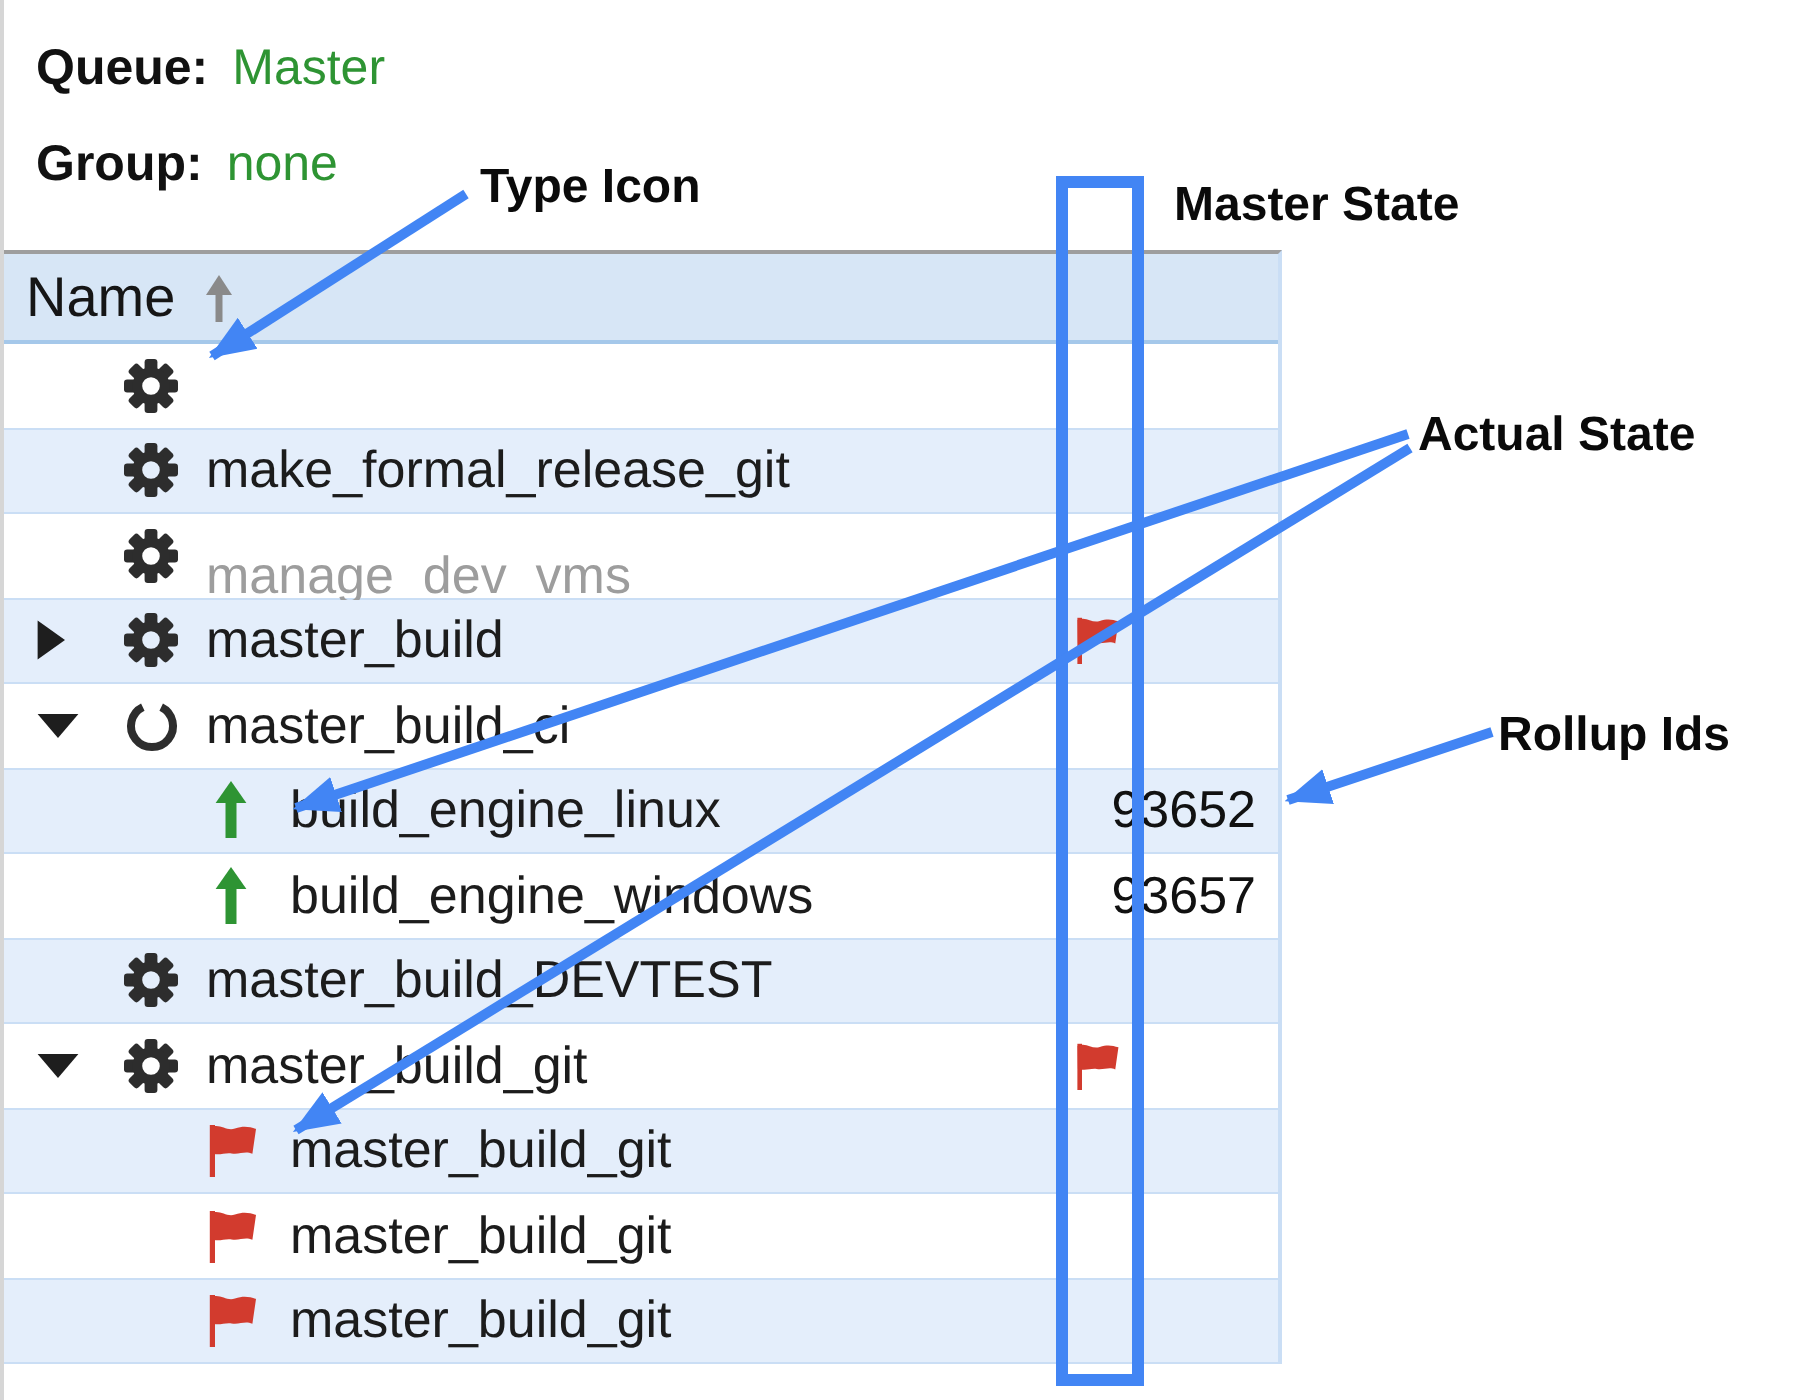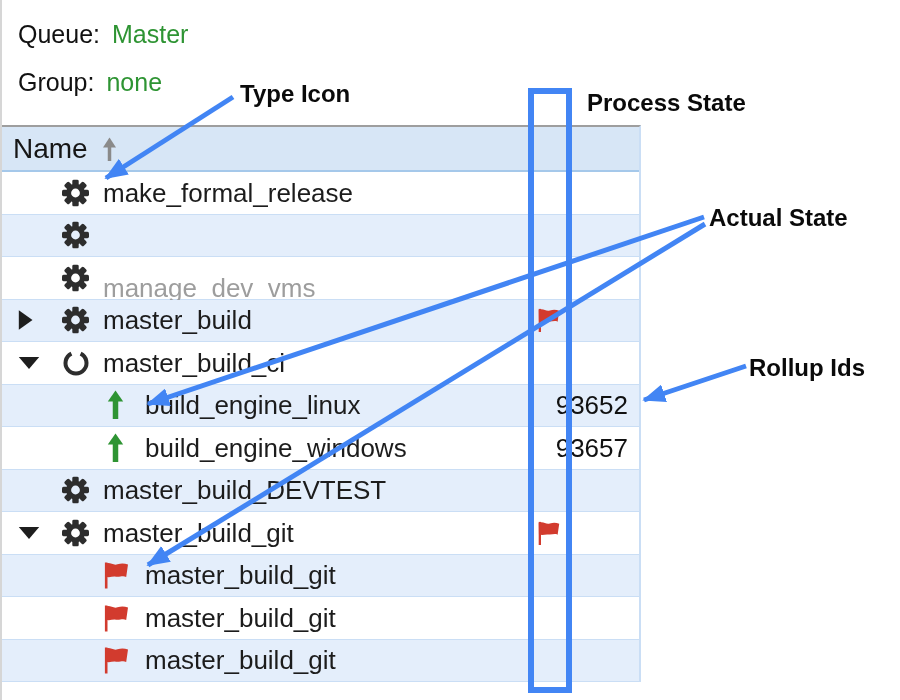--- a/index.html
+++ b/index.html
@@ -2,21 +2,21 @@
 <html><head>
 <meta charset="utf-8">
 <style>
   html,body{margin:0;padding:0;}
   body{
     width:900px;height:700px;position:relative;background:#ffffff;
     font-family:"Liberation Sans",sans-serif;overflow:hidden;
   }
   .left-edge{position:absolute;left:0;top:0;width:2px;height:700px;background:#d6d6d6;z-index:3;}
   .topline{position:absolute;font-size:25px;color:#111;z-index:2;white-space:nowrap;}
-  .b{font-weight:normal;}
+  .b{font-weight:bold;}
   .green{color:#2e9433;margin-top:24px;}
   .ital{}
   .val{margin-left:12px;}
   .ann{position:absolute;font-size:24px;font-weight:bold;color:#0a0a0a;z-index:6;white-space:nowrap;}
 
   #table{
     position:absolute;left:0;top:125px;width:641px;
     border-top:2px solid #9e9e9e;border-right:2px solid #cadef5;
     box-sizing:border-box;z-index:1;background:#1d4ed8;
   }
@@ -37,21 +37,21 @@
 </head>
 <body>
 
 <div class="left-edge"></div>
 
 <div class="topline" style="left:18px;top:20px"><span class="b">Queue:</span><span class="green val">Master</span></div>
 
 <div class="topline" style="left:18px;top:68px"><span class="b">Group:</span><span class="green ital val">none</span></div>
 
 <div class="ann" style="left:240px;top:80px">Type Icon</div>
-<div class="ann" style="left:587px;top:89px">Process State</div>
+<div class="ann" style="left:587px;top:89px">Master State</div>
 <div class="ann" style="left:709px;top:204px">Actual State</div>
 <div class="ann" style="left:749px;top:354px">Rollup Ids</div>
 
 <div id="table">
   <div id="thead">
     <span class="hname">Name</span>
     <svg class="sort" width="17" height="25" viewBox="0 0 17 25">
       <path d="M8.5 24 V8" stroke="#8a8a8a" stroke-width="3.5" fill="none"></path>
       <path d="M8.5 0.5 L2 10.5 H15 Z" fill="#8a8a8a"></path>
     </svg>
@@ -66,38 +66,38 @@
               <rect x="-3.2" y="-13.5" width="6.4" height="7" rx="1.6" transform="rotate(90)"></rect>
               <rect x="-3.2" y="-13.5" width="6.4" height="7" rx="1.6" transform="rotate(135)"></rect>
               <rect x="-3.2" y="-13.5" width="6.4" height="7" rx="1.6" transform="rotate(180)"></rect>
               <rect x="-3.2" y="-13.5" width="6.4" height="7" rx="1.6" transform="rotate(225)"></rect>
               <rect x="-3.2" y="-13.5" width="6.4" height="7" rx="1.6" transform="rotate(270)"></rect>
               <rect x="-3.2" y="-13.5" width="6.4" height="7" rx="1.6" transform="rotate(315)"></rect>
             </g>
   <path d="M -9.3 0 a 9.3 9.3 0 1 0 18.6 0 a 9.3 9.3 0 1 0 -18.6 0 M -4.4 0 a 4.4 4.4 0 1 1 8.8 0 a 4.4 4.4 0 1 1 -8.8 0" fill="#2d2d2d" fill-rule="evenodd"></path>
           </svg>
         </span>
-        <span class="label" style="left:103px">make_formal_release</span>
-      </div>
-      <div class="row shade">
-        <span class="ticon" style="left:62px">
-          <svg width="27" height="27" viewBox="-13.5 -13.5 27 27">
-  <g fill="#2d2d2d">
-              <rect x="-3.2" y="-13.5" width="6.4" height="7" rx="1.6" transform="rotate(0)"></rect>
-              <rect x="-3.2" y="-13.5" width="6.4" height="7" rx="1.6" transform="rotate(45)"></rect>
-              <rect x="-3.2" y="-13.5" width="6.4" height="7" rx="1.6" transform="rotate(90)"></rect>
-              <rect x="-3.2" y="-13.5" width="6.4" height="7" rx="1.6" transform="rotate(135)"></rect>
-              <rect x="-3.2" y="-13.5" width="6.4" height="7" rx="1.6" transform="rotate(180)"></rect>
-              <rect x="-3.2" y="-13.5" width="6.4" height="7" rx="1.6" transform="rotate(225)"></rect>
-              <rect x="-3.2" y="-13.5" width="6.4" height="7" rx="1.6" transform="rotate(270)"></rect>
-              <rect x="-3.2" y="-13.5" width="6.4" height="7" rx="1.6" transform="rotate(315)"></rect>
-            </g>
-  <path d="M -9.3 0 a 9.3 9.3 0 1 0 18.6 0 a 9.3 9.3 0 1 0 -18.6 0 M -4.4 0 a 4.4 4.4 0 1 1 8.8 0 a 4.4 4.4 0 1 1 -8.8 0" fill="#2d2d2d" fill-rule="evenodd"></path>
-          </svg>
-        </span>
+      </div>
+      <div class="row shade">
+        <span class="ticon" style="left:62px">
+          <svg width="27" height="27" viewBox="-13.5 -13.5 27 27">
+  <g fill="#2d2d2d">
+              <rect x="-3.2" y="-13.5" width="6.4" height="7" rx="1.6" transform="rotate(0)"></rect>
+              <rect x="-3.2" y="-13.5" width="6.4" height="7" rx="1.6" transform="rotate(45)"></rect>
+              <rect x="-3.2" y="-13.5" width="6.4" height="7" rx="1.6" transform="rotate(90)"></rect>
+              <rect x="-3.2" y="-13.5" width="6.4" height="7" rx="1.6" transform="rotate(135)"></rect>
+              <rect x="-3.2" y="-13.5" width="6.4" height="7" rx="1.6" transform="rotate(180)"></rect>
+              <rect x="-3.2" y="-13.5" width="6.4" height="7" rx="1.6" transform="rotate(225)"></rect>
+              <rect x="-3.2" y="-13.5" width="6.4" height="7" rx="1.6" transform="rotate(270)"></rect>
+              <rect x="-3.2" y="-13.5" width="6.4" height="7" rx="1.6" transform="rotate(315)"></rect>
+            </g>
+  <path d="M -9.3 0 a 9.3 9.3 0 1 0 18.6 0 a 9.3 9.3 0 1 0 -18.6 0 M -4.4 0 a 4.4 4.4 0 1 1 8.8 0 a 4.4 4.4 0 1 1 -8.8 0" fill="#2d2d2d" fill-rule="evenodd"></path>
+          </svg>
+        </span>
+        <span class="label" style="left:103px">make_formal_release_git</span>
       </div>
       <div class="row">
         <span class="ticon" style="left:62px">
           <svg width="27" height="27" viewBox="-13.5 -13.5 27 27">
   <g fill="#2d2d2d">
               <rect x="-3.2" y="-13.5" width="6.4" height="7" rx="1.6" transform="rotate(0)"></rect>
               <rect x="-3.2" y="-13.5" width="6.4" height="7" rx="1.6" transform="rotate(45)"></rect>
               <rect x="-3.2" y="-13.5" width="6.4" height="7" rx="1.6" transform="rotate(90)"></rect>
               <rect x="-3.2" y="-13.5" width="6.4" height="7" rx="1.6" transform="rotate(135)"></rect>
               <rect x="-3.2" y="-13.5" width="6.4" height="7" rx="1.6" transform="rotate(180)"></rect>

